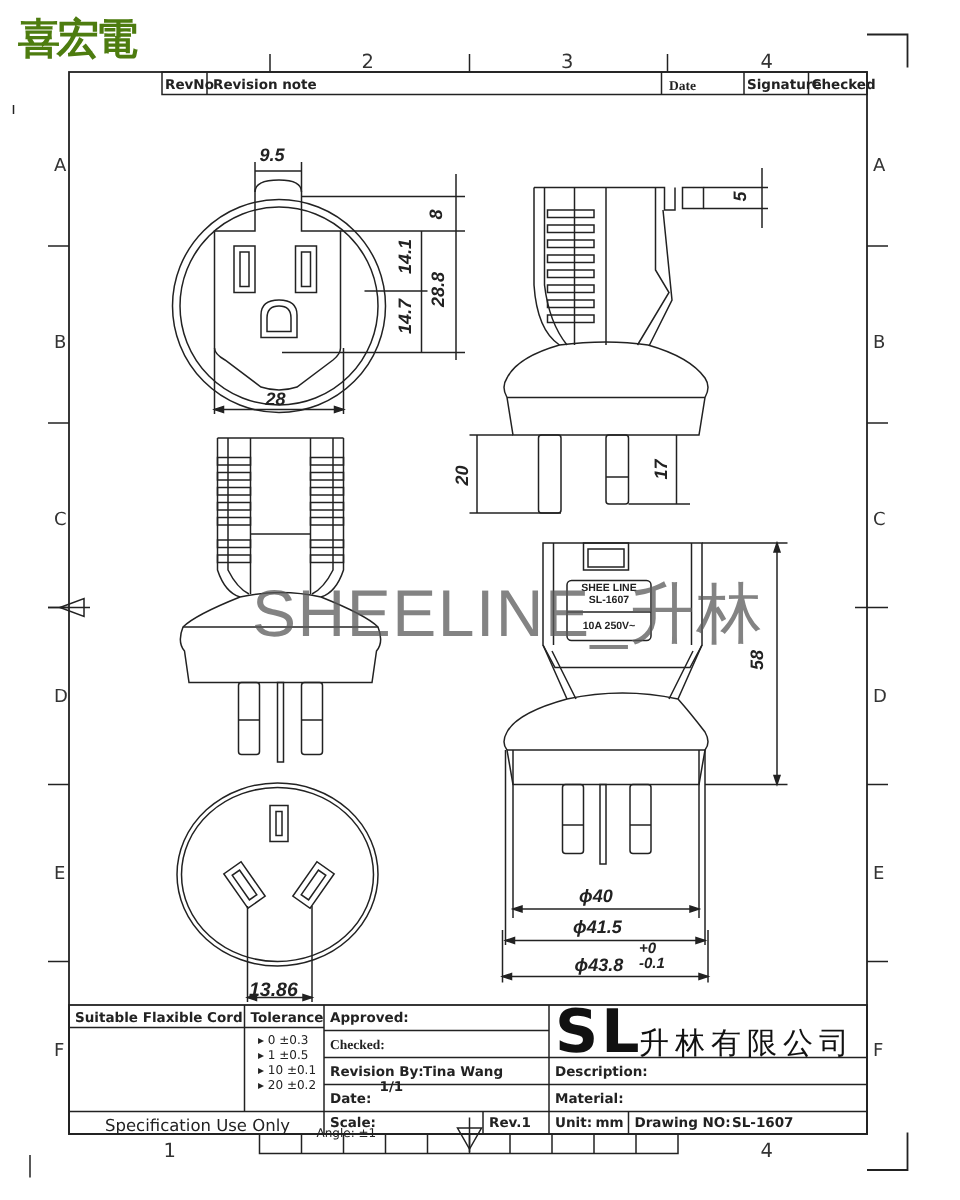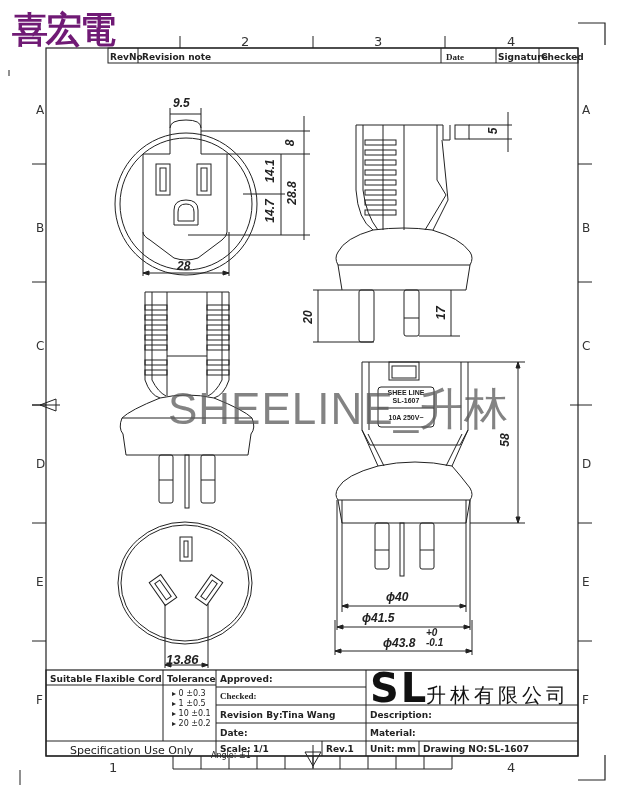--- a/index.html
+++ b/index.html
@@ -5,21 +5,21 @@
   html, body { margin:0; padding:0; background:#ffffff; }
   body { width:640px; height:800px; position:relative; overflow:hidden; font-family:"DejaVu Sans", sans-serif; color:#222; }
   .zone-num { position:absolute; font-size:13px; color:#333; }
   .zone-letter { position:absolute; font-size:12px; color:#333; }
   .tb-text { position:absolute; font-size:9px; font-weight:bold; color:#222; white-space:nowrap; font-family:"DejaVu Sans", sans-serif; }
   .tb-text.norm { font-weight:normal; }
   .dim { position:absolute; font-style:italic; font-weight:bold; font-size:12px; color:#222; white-space:nowrap; font-family:"Liberation Sans", sans-serif; }
   .dim.v { transform:rotate(-90deg); transform-origin:center center; }
   svg { position:absolute; left:0; top:0; }
   .watermark { position:absolute; left:168px; top:380px; font-size:44px; color:rgba(90,90,90,0.75); font-family:"Liberation Sans", sans-serif; letter-spacing:1px; white-space:nowrap; }
-  .logo { position:absolute; left:12px; top:12px; font-size:36px; font-weight:bold; color:#701a75; letter-spacing:-2px; font-family:"DejaVu Sans", sans-serif; line-height:1; }
+  .logo { position:absolute; left:12px; top:12px; font-size:28px; font-weight:bold; color:#4d7c0f; letter-spacing:-2px; font-family:"DejaVu Sans", sans-serif; line-height:1; }
   .sl-logo { position:absolute; left:370px; top:668px; font-size:40px; font-weight:bold; color:#111; font-family:"DejaVu Sans", sans-serif; line-height:1; letter-spacing:2px; }
   .sl-cn { position:absolute; left:426px; top:682px; font-size:20px; color:#111; letter-spacing:4px; font-family:"DejaVu Serif", serif; }
   .label-plate { position:absolute; font-size:7px; font-weight:bold; color:#222; text-align:center; white-space:nowrap; font-family:"Liberation Sans", sans-serif; }
 </style>
 </head>
 <body>
 
 <svg width="640" height="800" viewBox="0 0 640 800" fill="none" stroke="#222" stroke-width="1">
 
   <path d="M578,23 L605,23 L605,45" stroke-width="1.2"></path>
@@ -257,21 +257,21 @@
 <div class="dim v" style="left:490px;top:124px;">5</div>
 <div class="dim v" style="left:301px;top:310px;">20</div>
 <div class="dim v" style="left:434px;top:306px;">17</div>
 
 <div class="label-plate" style="left:380px;top:389px;width:52px;">SHEE LINE</div>
 <div class="label-plate" style="left:380px;top:397px;width:52px;">SL-1607</div>
 <div class="label-plate" style="left:380px;top:414px;width:52px;">10A 250V~</div>
 
 <div class="dim v" style="left:498px;top:433px;">58</div>
 <div class="dim" style="left:386px;top:590px;">ϕ40</div>
-<div class="dim" style="left:362px;top:611px;">ϕ41.5</div>
+<div class="dim" style="left:382px;top:611px;">ϕ41.5</div>
 <div class="dim" style="left:383px;top:636px;">ϕ43.8</div>
 <div class="dim" style="left:426px;top:627px;font-size:10px;">+0</div>
 <div class="dim" style="left:426px;top:637px;font-size:10px;">-0.1</div>
 
 <div class="dim" style="left:166px;top:652px;font-size:13px;text-align:center;">13.86</div>
 
 <div class="watermark">SHEELINE_升林</div>
 
 <div class="tb-text" style="left:50px;top:674px;">Suitable Flaxible Cord</div>
 <div class="tb-text" style="left:167px;top:674px;">Tolerance</div>
@@ -280,21 +280,21 @@
 <div class="tb-text norm" style="left:172px;top:709px;font-size:8px;">▸ 10  ±0.1</div>
 <div class="tb-text norm" style="left:172px;top:719px;font-size:8px;">▸ 20  ±0.2</div>
 <div class="tb-text norm" style="left:172px;top:751px;font-size:8px;margin-left:39px;">Angle: ±1</div>
 <div class="tb-text" style="left:220px;top:674px;">Approved:</div>
 <div class="tb-text" style="left:220px;top:691px;font-family:Liberation Serif, serif;">Checked:</div>
 <div class="tb-text" style="left:220px;top:710px;">Revision By:</div>
 <div class="tb-text" style="left:282px;top:710px;">Tina Wang</div>
 <div class="tb-text" style="left:220px;top:728px;">Date:</div>
 <div class="tb-text norm" style="left:70px;top:744px;font-size:11px;">Specification Use Only</div>
 <div class="tb-text" style="left:220px;top:744px;">Scale:</div>
-<div class="tb-text" style="left:253px;top:744px;">1/1</div>
+<div class="tb-text" style="left:253px;top:720px;">1/1</div>
 <div class="tb-text" style="left:326px;top:744px;">Rev.1</div>
 
 <div class="sl-logo">SL</div>
 <div class="sl-cn">升林有限公司</div>
 <div class="tb-text" style="left:370px;top:710px;">Description:</div>
 <div class="tb-text" style="left:370px;top:728px;">Material:</div>
 <div class="tb-text" style="left:370px;top:744px;">Unit:</div>
 <div class="tb-text" style="left:397px;top:744px;">mm</div>
 <div class="tb-text" style="left:423px;top:744px;">Drawing NO:</div>
 <div class="tb-text" style="left:488px;top:744px;">SL-1607</div>

